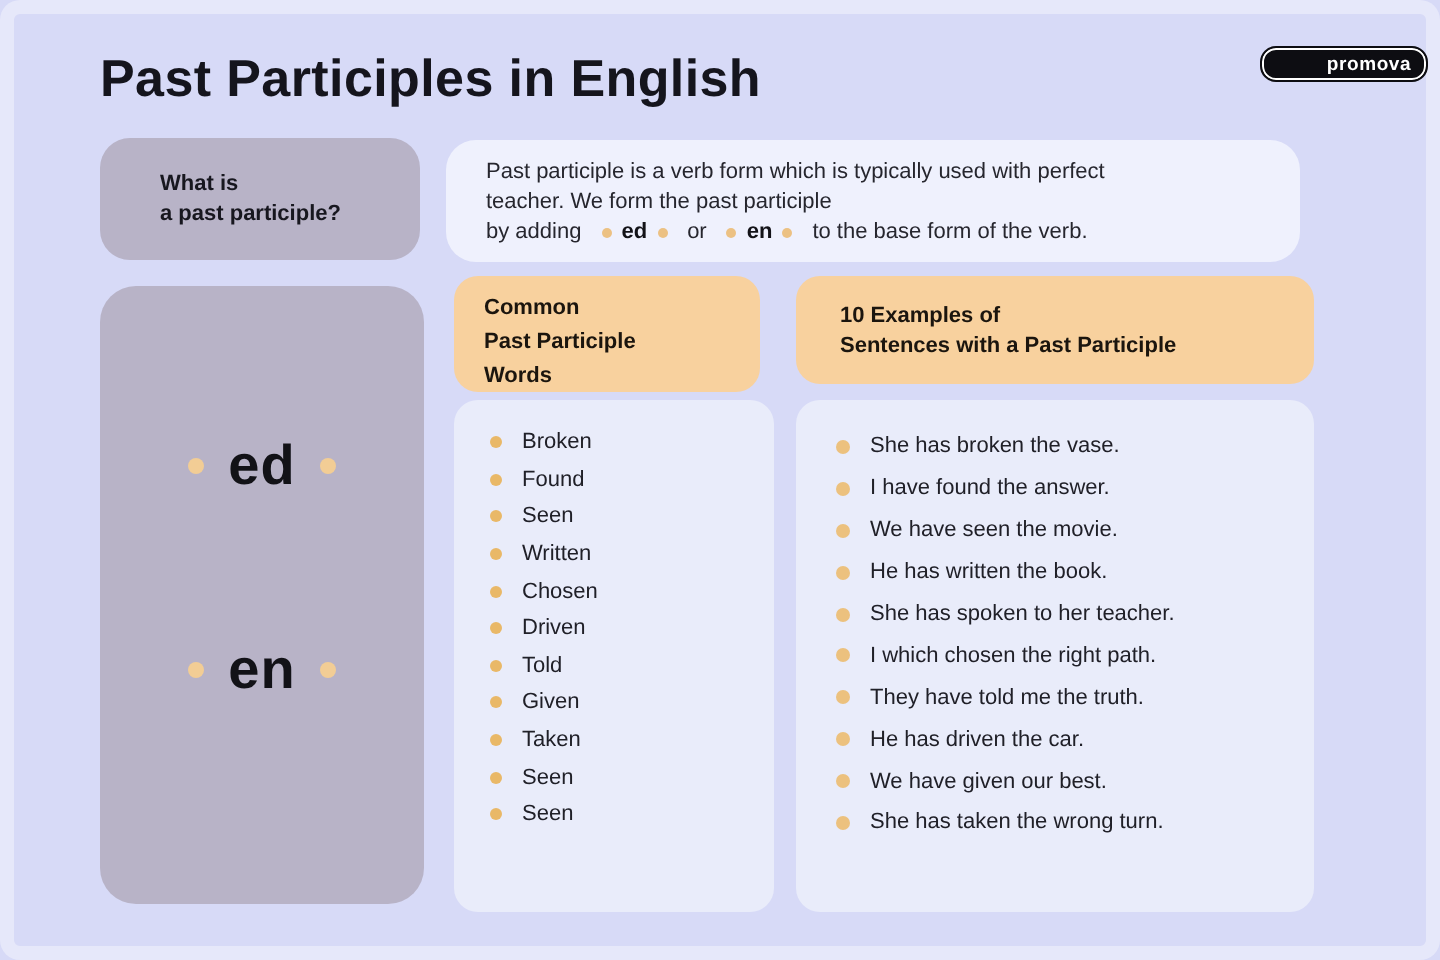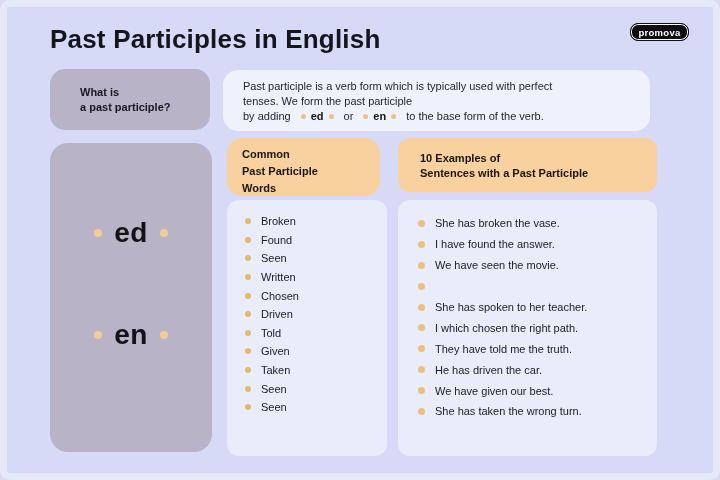--- a/index.html
+++ b/index.html
@@ -18,21 +18,21 @@
   .page-title{
     position:absolute;left:50px;top:24px;margin:0;
     font-size:26px;font-weight:bold;color:#15151d;letter-spacing:.2px;
   }
   .brand-badge{
     position:absolute;left:630px;top:23px;
     width:57px;height:16px;
     background:#0d0d12;border:1.5px solid #0d0d12;border-radius:8px;
     box-shadow:inset 0 0 0 1px #ffffff;
     display:flex;align-items:center;justify-content:center;
-    color:#ffffff;font-size:9.5px;font-weight:bold;letter-spacing:.3px;
+    color:#ffffff;font-size:9.5px;font-weight:bold;letter-spacing:.3px;padding-left:25px;
   }
   .q-card{
     position:absolute;left:50px;top:69px;width:160px;height:61px;
     background:#b8b3c7;border-radius:15px;
     display:flex;flex-direction:column;justify-content:center;
     padding-left:30px;box-sizing:border-box;
     font-size:11px;font-weight:bold;line-height:15px;color:#17171f;
   }
   .def-card{
     position:absolute;left:223px;top:70px;width:427px;height:61px;
@@ -58,21 +58,21 @@
   .suffix-text{
     font-size:28px;font-weight:bold;color:#121217;margin:0 12px;letter-spacing:.5px;
   }
   .sdot{width:8px;height:8px;border-radius:50%;background:#f2cd95;}
   .col-header{
     position:absolute;background:#f8d19e;border-radius:12px;box-sizing:border-box;
     font-size:11px;font-weight:bold;color:#1b150e;
   }
   .words-header{
     left:227px;top:138px;width:153px;height:58px;
-    padding:8px 0 0 15px;line-height:17px;border-radius:15px;
+    padding:8px 0 0 15px;line-height:17px;
   }
   .sentences-header{
     left:398px;top:138px;width:259px;height:54px;
     padding:13px 0 0 22px;line-height:15px;
   }
   .list-card{
     position:absolute;background:#e9ecfa;border-radius:12px;box-sizing:border-box;
     display:flex;flex-direction:column;
   }
   .words-list{
@@ -103,21 +103,21 @@
 
 <div class="q-card">
 
     <div>What is</div>
 
     <div>a past participle?</div>
   </div>
 
 <div class="def-card">
   <div>Past participle is a verb form which is typically used with perfect</div>
-  <div>tenses. We form the past participle</div>
+  <div>teacher. We form the past participle</div>
   <div class="def-line3">
     <span>by adding</span>
     <span class="dot lead"></span>
     <b>ed</b>
     <span class="dot tail"></span>
     <span>or</span>
     <span class="dot lead"></span>
     <b>en</b>
     <span class="dot tail"></span>
     <span>to the base form of the verb.</span>
@@ -226,20 +226,21 @@
       <span>I have found the answer.</span>
     </div>
 
     <div class="list-item">
       <span class="bullet"></span>
       <span>We have seen the movie.</span>
     </div>
 
     <div class="list-item">
       <span class="bullet"></span>
+      <span>He has written the book.</span>
     </div>
 
     <div class="list-item">
       <span class="bullet"></span>
       <span>She has spoken to her teacher.</span>
     </div>
 
     <div class="list-item">
       <span class="bullet"></span>
       <span>I which chosen the right path.</span>

